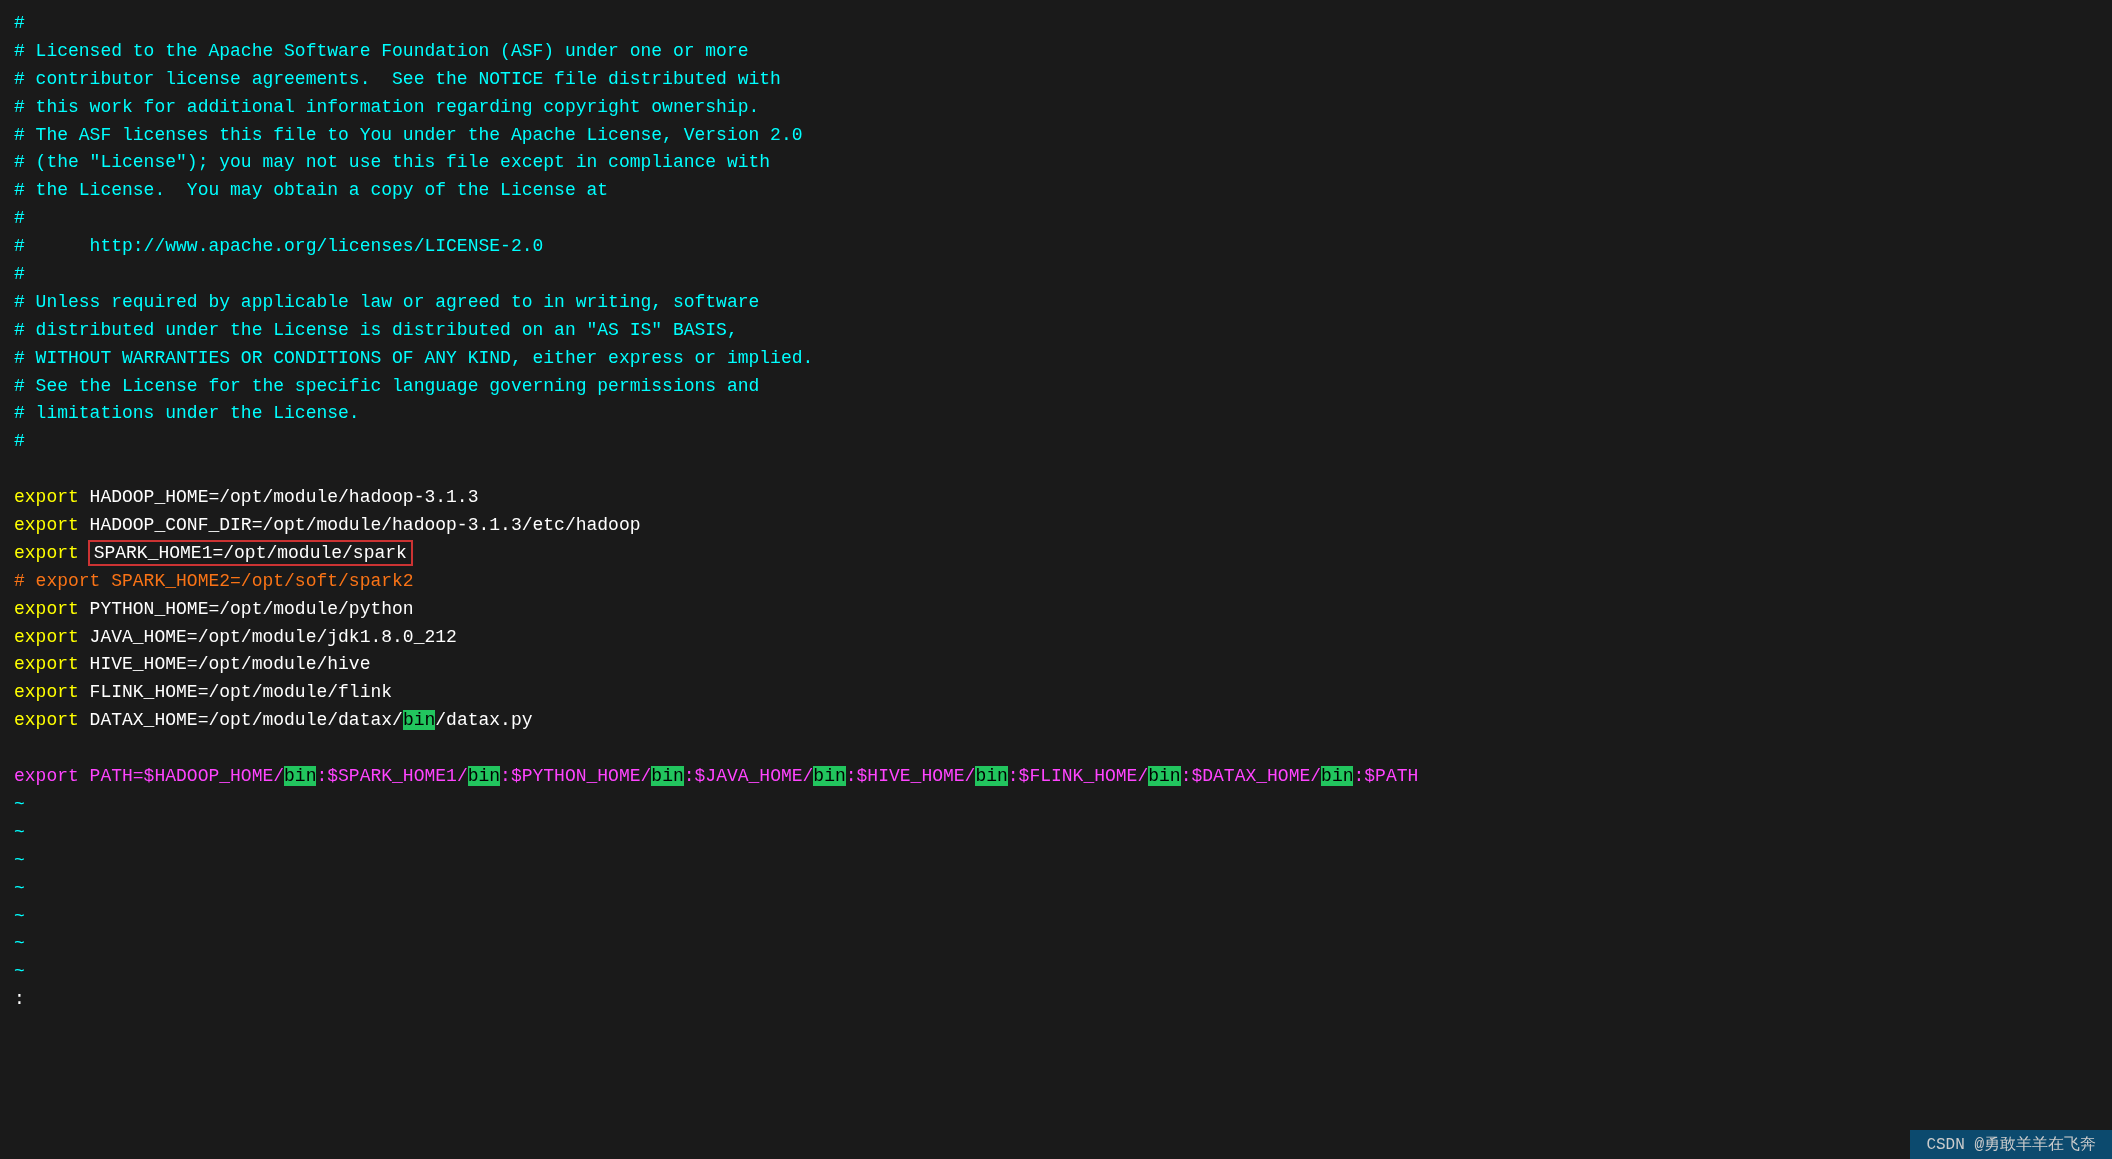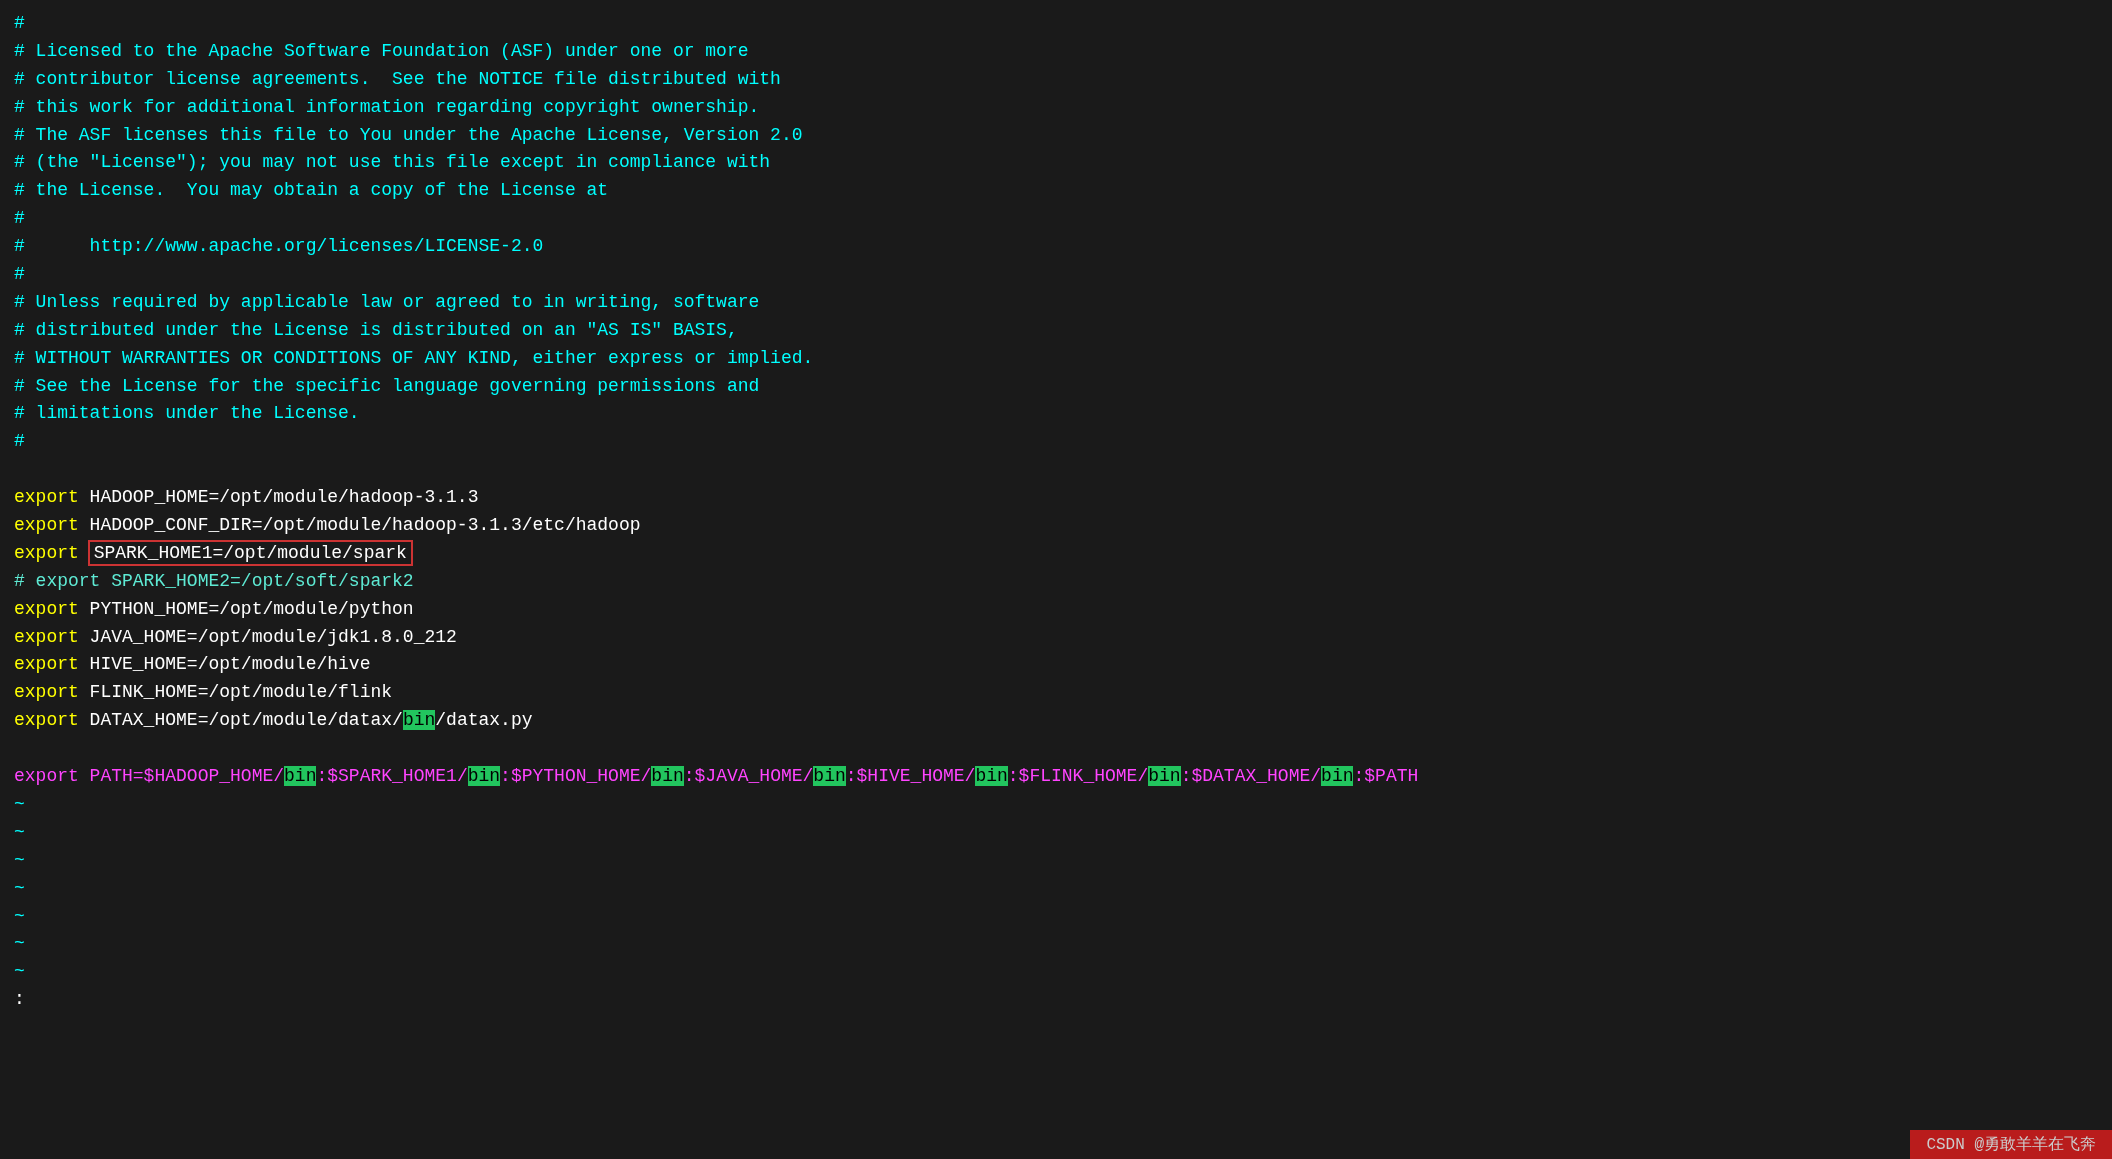--- a/index.html
+++ b/index.html
@@ -32,40 +32,40 @@
       white-space: pre;
     }
 
     .bottom-bar {
       position: absolute;
       bottom: 0;
       right: 0;
       padding: 4px 16px;
       color: #cccccc;
       font-size: 16px;
-      background-color: #b91c1c;
+      background-color: #0c4a6e;
     }
 
     .line {
       display: block;
       min-height: 1.55em;
     }
 
     span.kw {
       color: #ffff00;
     }
     span.white {
       color: #ffffff;
       text-align: center;
     }
     span.cyan {
       color: #00ffff;
     }
     span.gray {
-      color: #5eead4;
+      color: #f97316;
     }
     span.magenta {
       color: #ff44ff;
       margin-top: 12px;
     }
     span.binhighlight {
       background-color: #22c55e;
       color: #000000;
     }
   </style>

